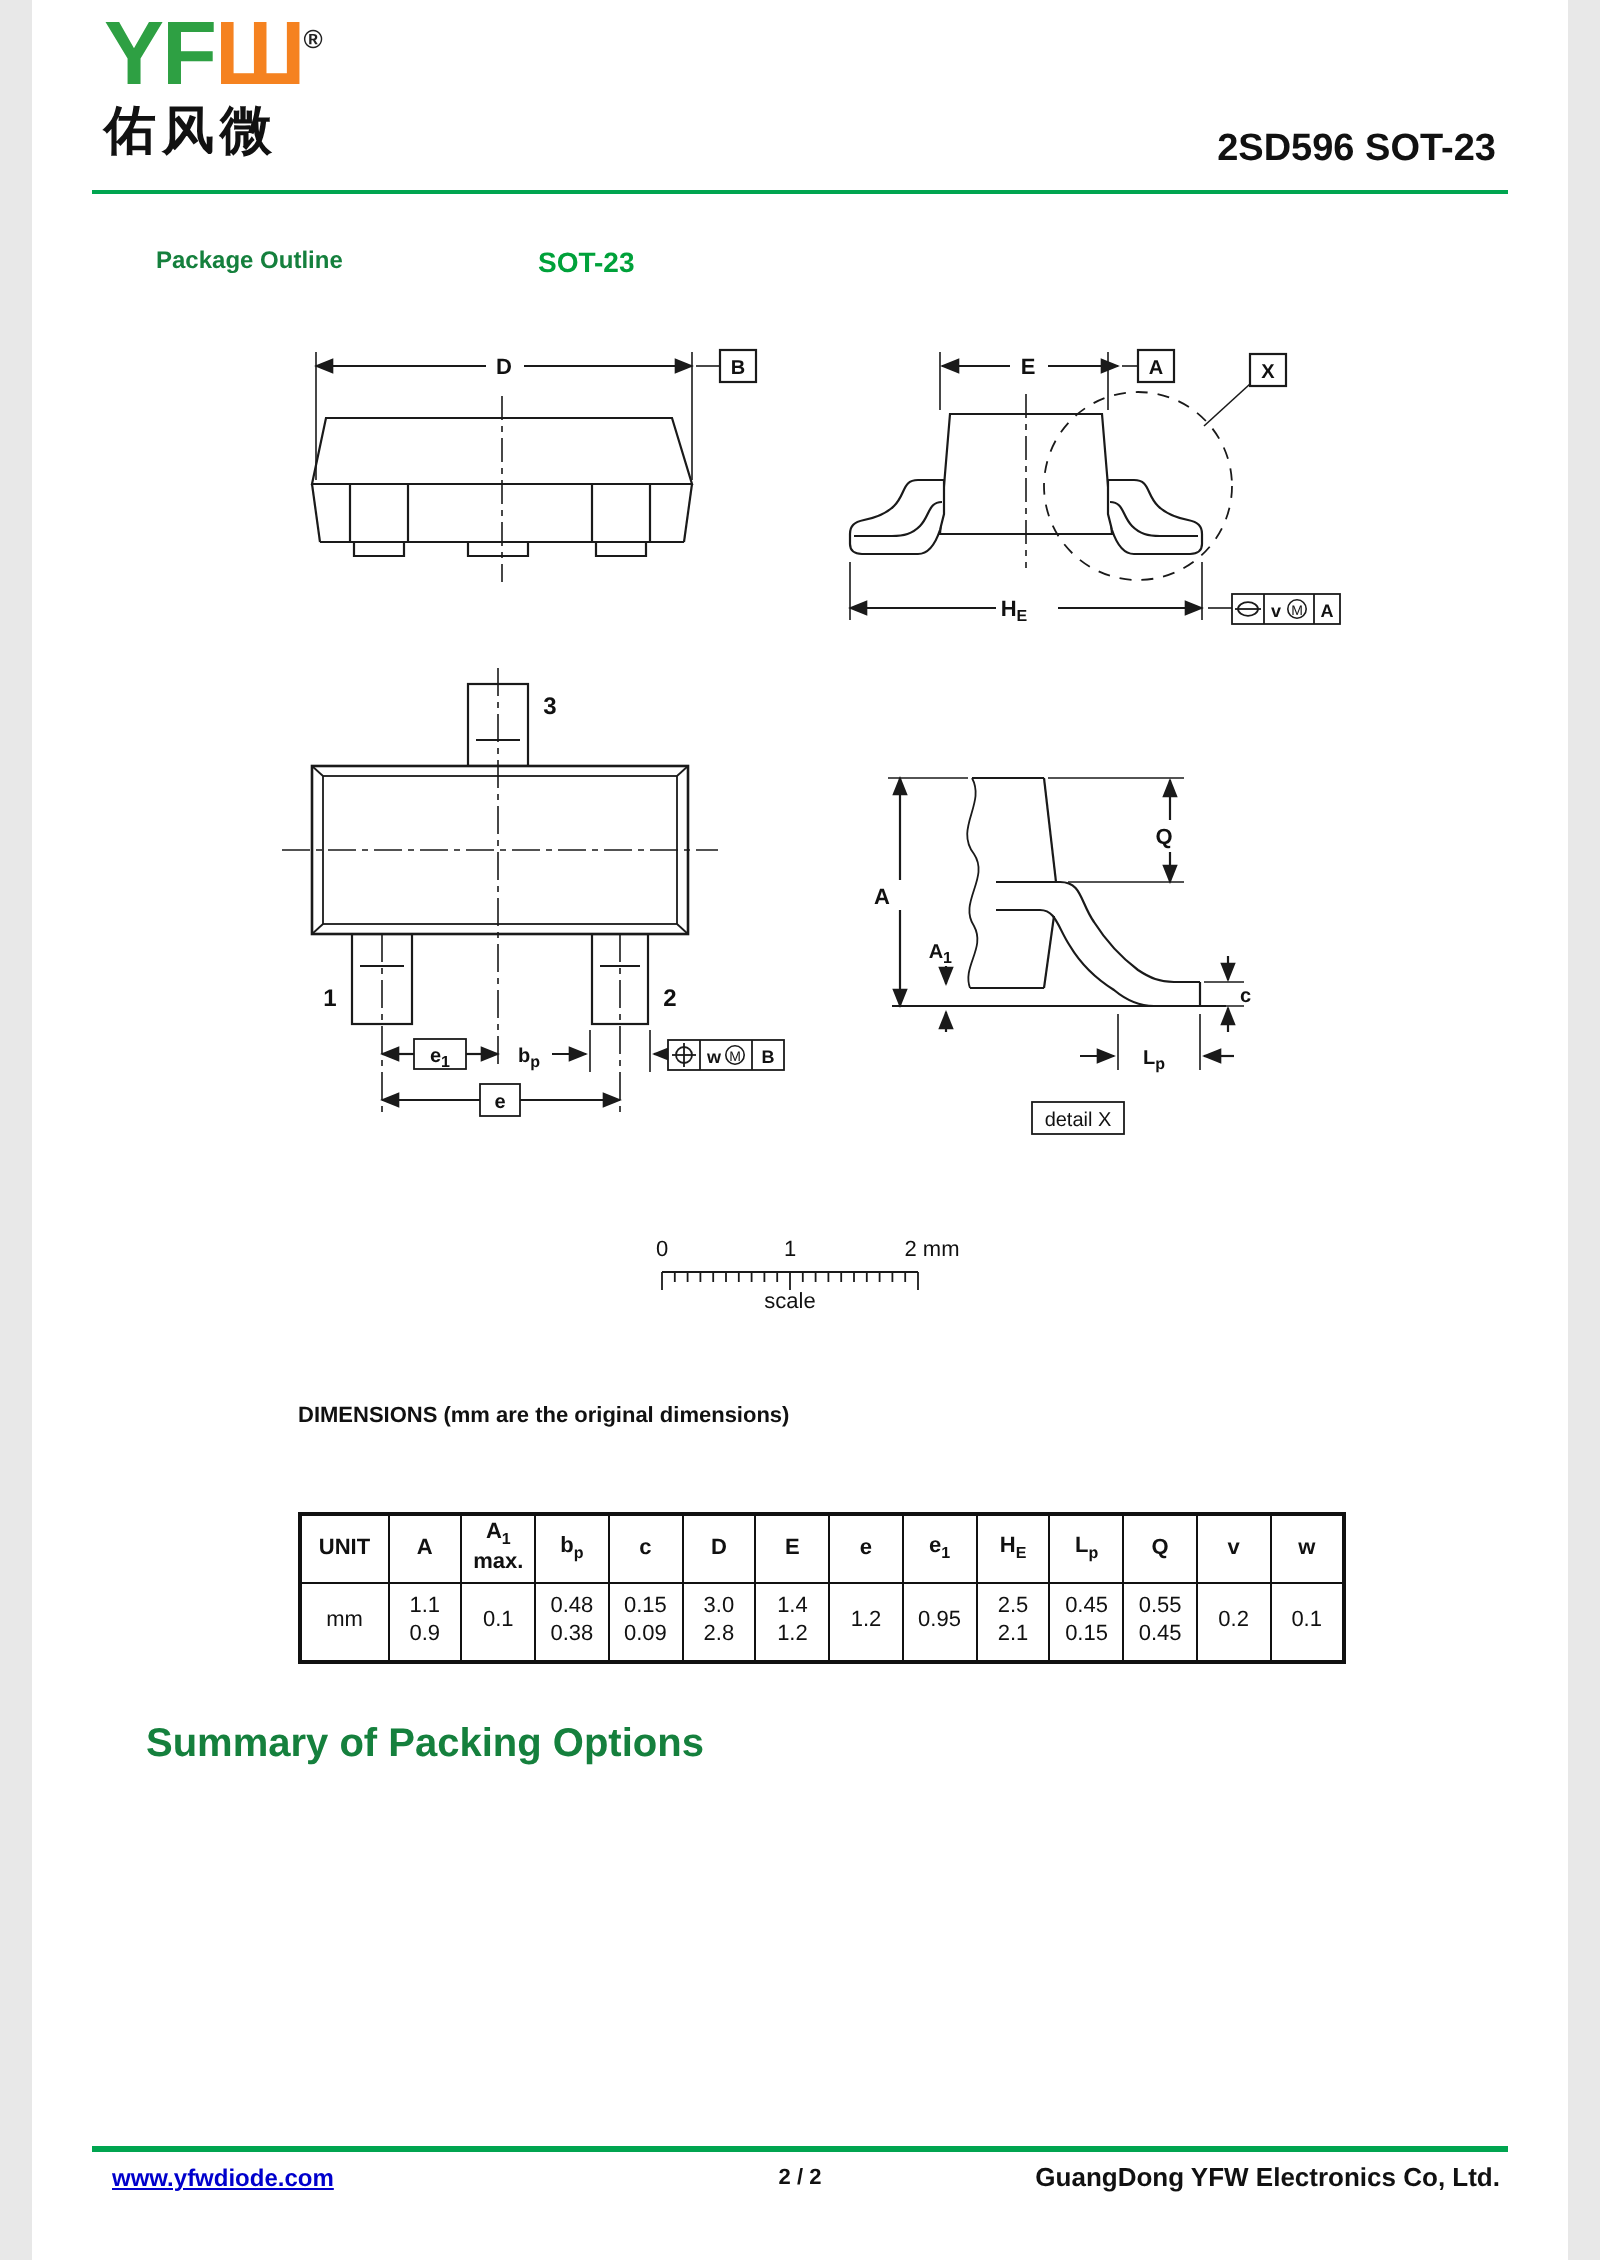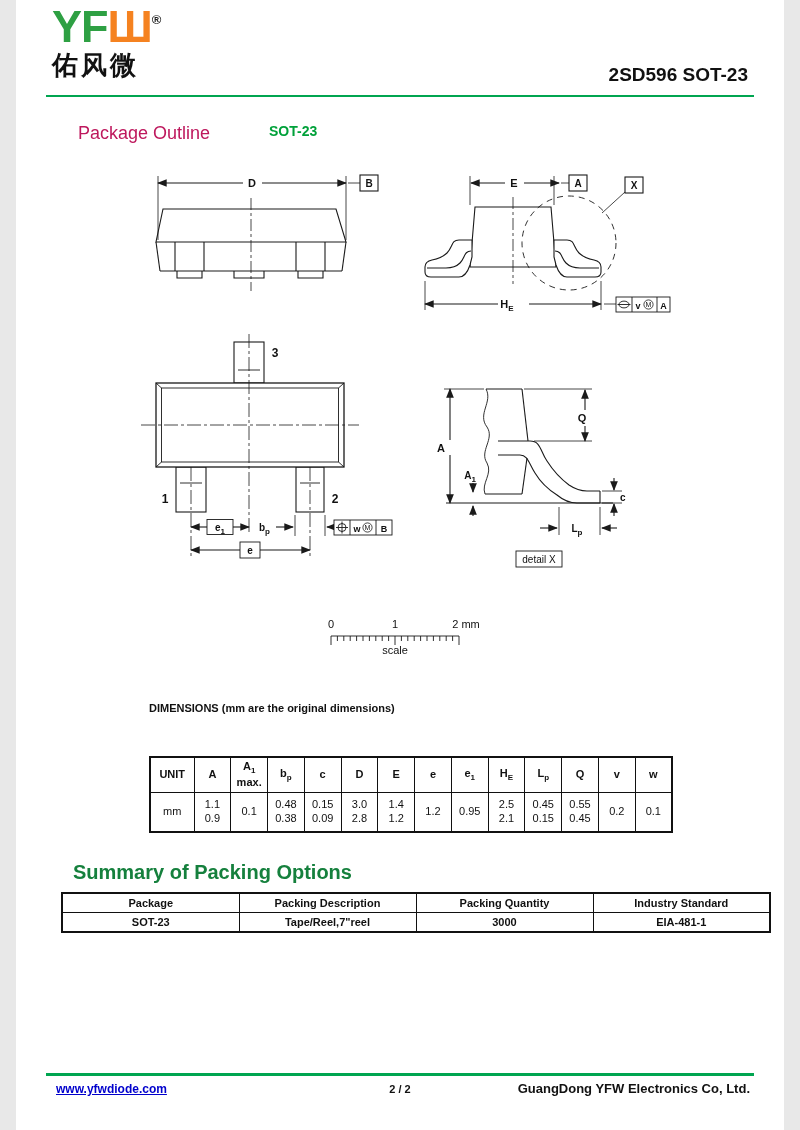--- a/index.html
+++ b/index.html
@@ -11,21 +11,21 @@
   
   .logo { position:absolute; left:36px; top:6px; }
   .logo-latin { font-size:45px; font-weight:bold; line-height:0.92; letter-spacing:-1px; }
   .logo-latin .yf { color:#2ea043; }
   .logo-latin .w  { color:#f58220; }
   .logo-latin sup { font-size:13px; color:#222; letter-spacing:0; vertical-align:18px; }
   .logo-cn { font-size:26px; font-weight:bold; color:#111; letter-spacing:3px; margin-top:1px; }
   .doc-title { position:absolute; right:36px; top:64px; font-size:19px; font-weight:bold; }
   .rule-green-top { position:absolute; left:30px; right:30px; top:95px; height:2px; background:#00a550; }
   
-  .outline-heading { position:absolute; left:62px; top:123px; font-size:18px; font-weight:normal; color:#be185d; }
+  .outline-heading { position:absolute; left:62px; top:123px; font-size:12px; font-weight:bold; color:#15803d; }
   .package-name    { position:absolute; left:253px; top:123px; font-size:14px; font-weight:bold; color:#00a13a; }
   
   svg.drawing { position:absolute; left:0; top:0; font-family:"Liberation Sans", sans-serif; }
   svg.drawing text { fill:#111; }
   
   .dims-caption { position:absolute; left:133px; top:702px; font-size:11px; font-weight:bold; }
   table.dims { position:absolute; left:133px; top:756px; width:524px; border-collapse:collapse; table-layout:fixed; }
   table.dims th, table.dims td {
     border:1px solid #111; text-align:center; vertical-align:middle;
     font-size:11px; padding:2px 1px; line-height:1.25; background:#fff;
@@ -295,35 +295,19 @@
           <td>2.5<br>2.1</td>
           <td>0.45<br>0.15</td>
           <td>0.55<br>0.45</td>
           <td>0.2</td>
           <td>0.1</td>
         </tr>
       </tbody>
     </table>
 
   <div class="packing-heading">Summary of Packing Options</div>
-  <table class="packing">
-      <tbody>
-        <tr>
-          <th>Package</th>
-          <th>Packing Description</th>
-          <th>Packing Quantity</th>
-          <th>Industry Standard</th>
-        </tr>
-        <tr>
-          <td>SOT-23</td>
-          <td>Tape/Reel,7"reel</td>
-          <td>3000</td>
-          <td>EIA-481-1</td>
-        </tr>
-      </tbody>
-    </table>
 
   <div class="rule-green-bottom"></div>
   <a class="footer-site" href="#">www.yfwdiode.com</a>
   <div class="footer-page">2 / 2</div>
   <div class="footer-company">GuangDong YFW Electronics Co, Ltd.</div>
 
 </div>
 
 </body></html>

